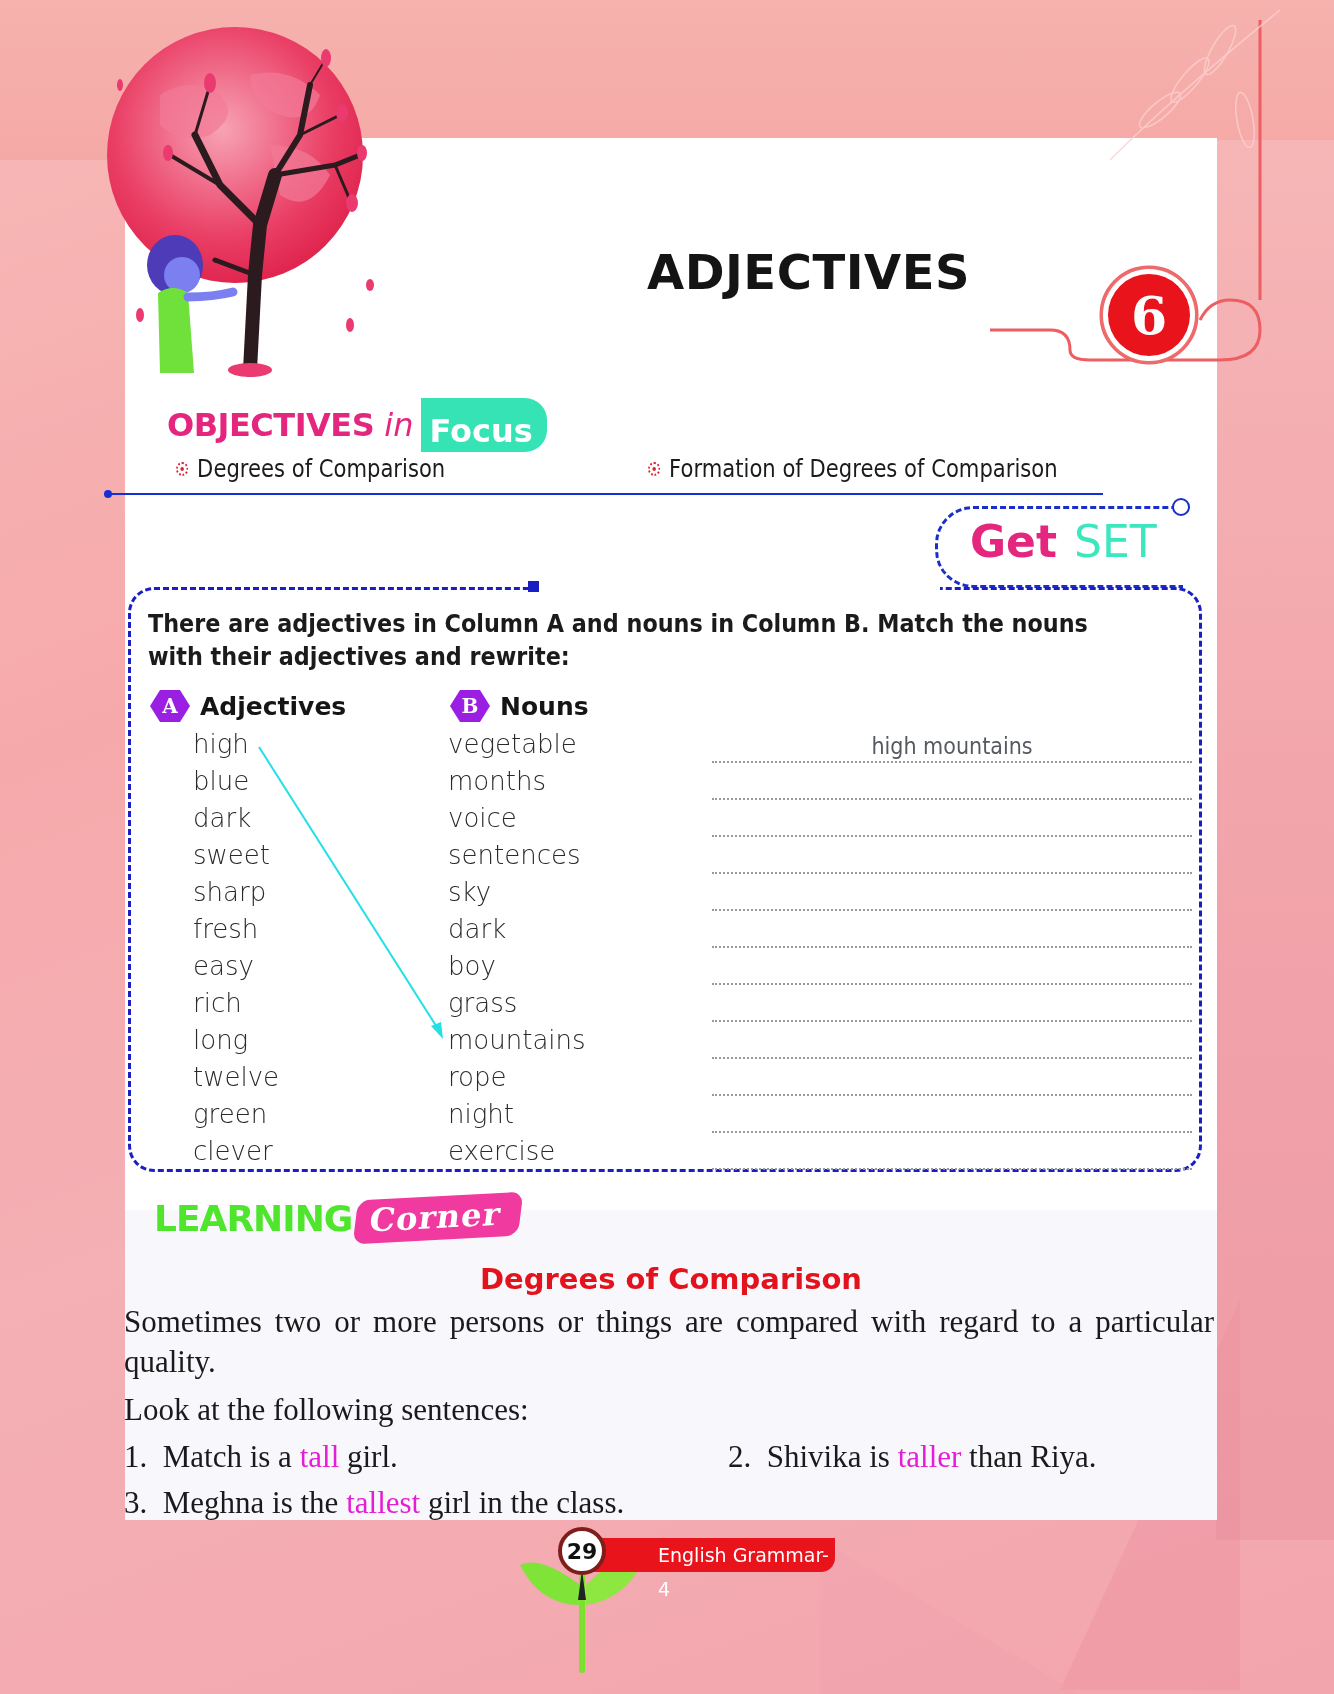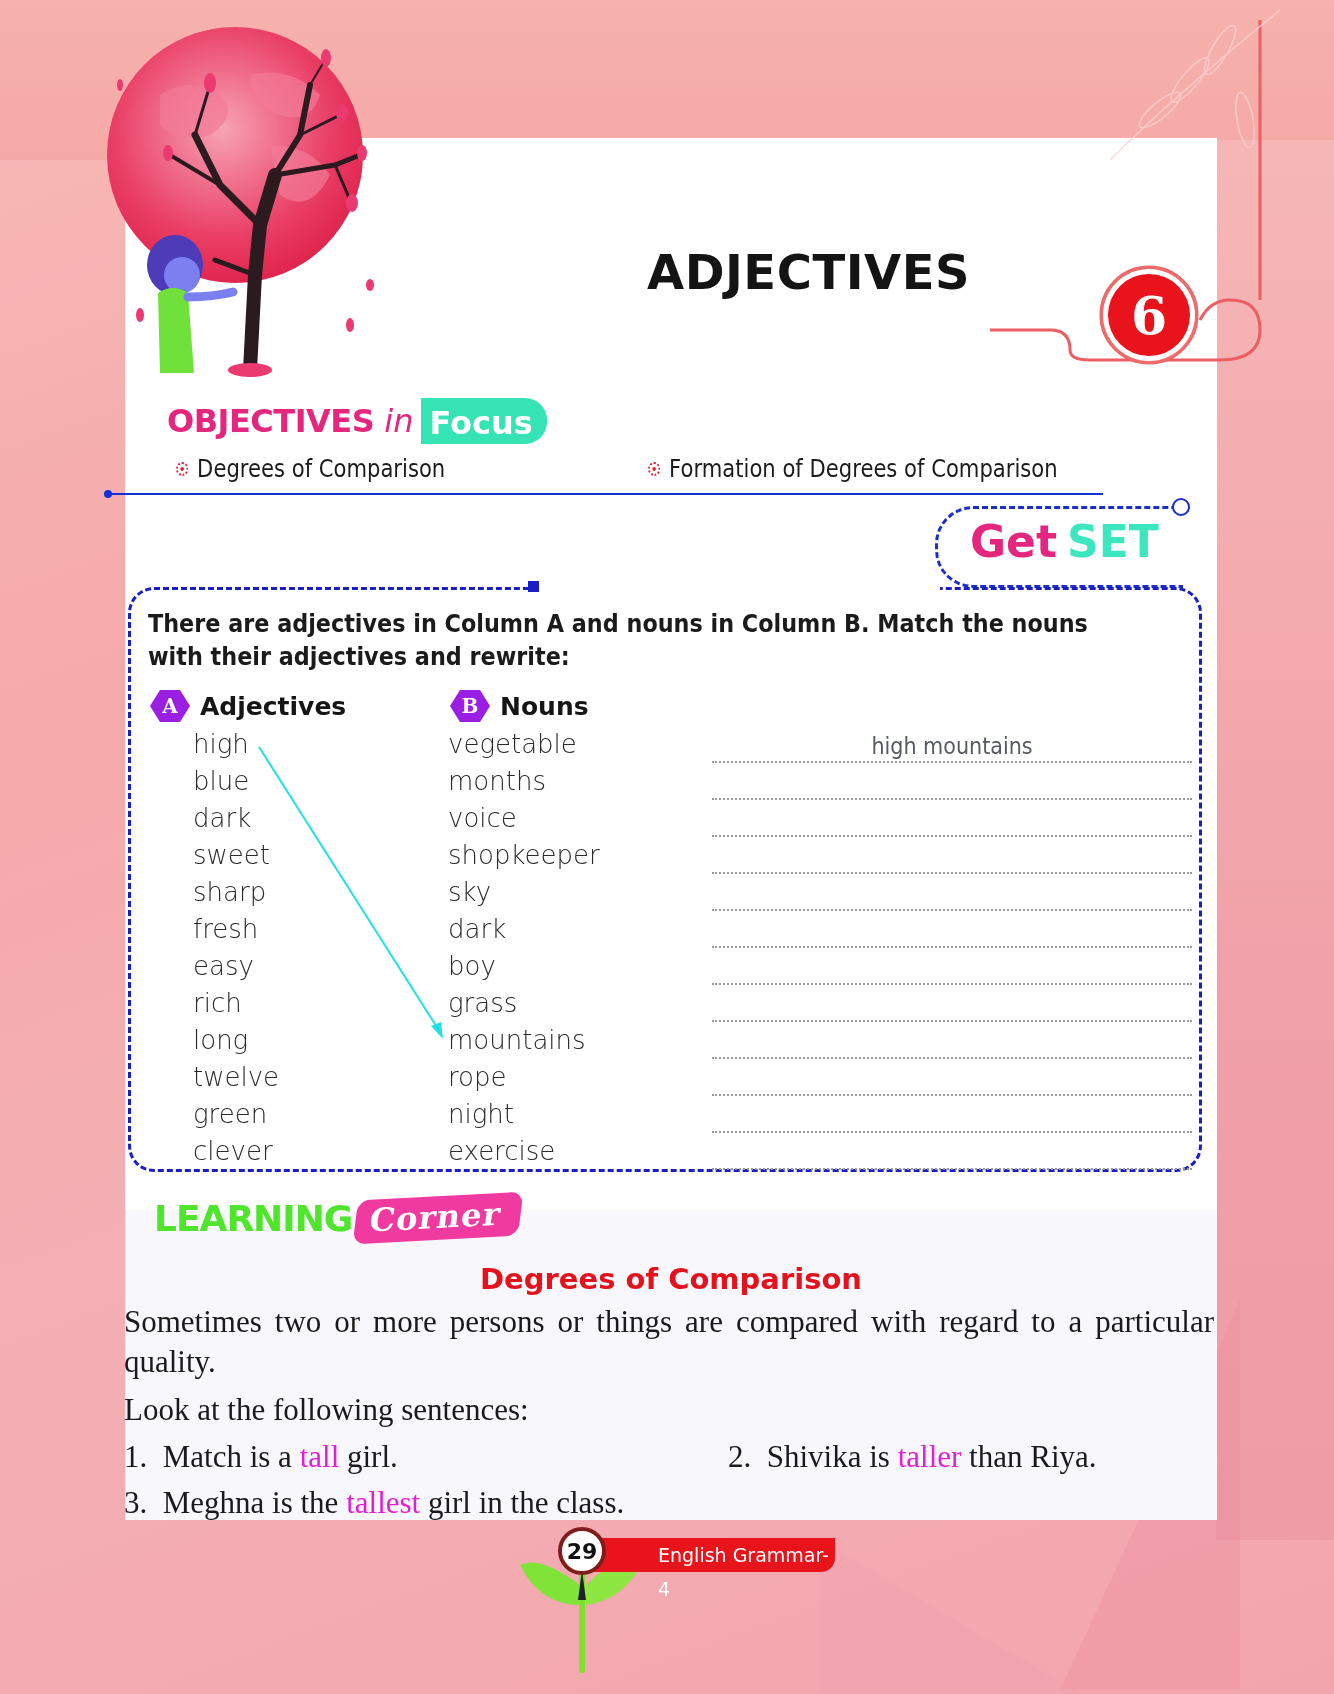--- a/index.html
+++ b/index.html
@@ -51,21 +51,21 @@
   }
 
   
   .obj-head {
     position: absolute; left: 167px; top: 398px; display: flex; align-items: center;
     font-family: "DejaVu Sans", sans-serif; font-weight: 900; font-size: 32px;
   }
   .obj-head .obj { color: #e4267e; letter-spacing: -0.5px; }
   .obj-head .in { color: #e4267e; font-style: italic; font-weight: normal; margin: 0 8px 0 10px; }
   .obj-head .focus {
-    background: #35e3b5; color: #fff; padding: 4px 14px 0 8px; border-radius: 0 22px 22px 0;
+    background: #35e3b5; color: #fff; padding: 12px 14px 0 8px; border-radius: 0 22px 22px 0;
     font-weight: bold; line-height: 42px;
   }
   .obj-item {
     position: absolute; top: 455px; display: flex; align-items: center; gap: 10px;
     font-family: "DejaVu Sans", sans-serif; font-size: 24px; color: #1b1b1b;
     transform: scaleX(0.88); transform-origin: left center;
   }
   .bullet {
     width: 14px; height: 14px; border-radius: 50%; border: 2px dotted #e3202f;
     position: relative; box-sizing: border-box;
@@ -80,21 +80,21 @@
   .getset-box {
     position: absolute; left: 935px; top: 506px; width: 245px; height: 76px;
     border: 3px dashed #1a2fc9; border-right: none; border-radius: 38px 0 0 38px;
   }
   .getset-circle { position: absolute; left: 1172px; top: 498px; width: 14px; height: 14px; border: 2px solid #1a2fc9; border-radius: 50%; background: #fff; }
   .getset {
     position: absolute; left: 970px; top: 516px; font-weight: 900; font-size: 44px;
     font-family: "DejaVu Sans", sans-serif;
   }
   .getset .get { color: #e4267e; }
-  .getset .set { color: #3ce7bf; font-weight: bold; margin-left: 10px; }
+  .getset .set { color: #3ce7bf; font-weight: normal; margin-left: 17px; }
 
   
   .ex-box {
     position: absolute; left: 128px; top: 587px; width: 1074px; height: 585px;
     border: 3px dashed #1a1fc4; border-radius: 26px; box-sizing: border-box;
   }
   .ex-box-cover { position: absolute; left: 540px; top: 580px; width: 400px; height: 14px; background: #fff; }
   .ex-square { position: absolute; left: 528px; top: 581px; width: 11px; height: 11px; background: #1a1fc4; }
   .ex-instr {
     position: absolute; left: 148px; top: 608px; width: 1050px;
@@ -278,21 +278,21 @@
   <li>long</li>
   <li>twelve</li>
   <li>green</li>
   <li>clever</li>
 </ul>
 
 <ul class="col-list" style="left:448px;">
   <li>vegetable</li>
   <li>months</li>
   <li>voice</li>
-  <li>shopkeeper</li>
+  <li>sentences</li>
   <li>sky</li>
   <li>dark</li>
   <li>boy</li>
   <li>grass</li>
   <li>mountains</li>
   <li>rope</li>
   <li>night</li>
   <li>exercise</li>
 </ul>
 

